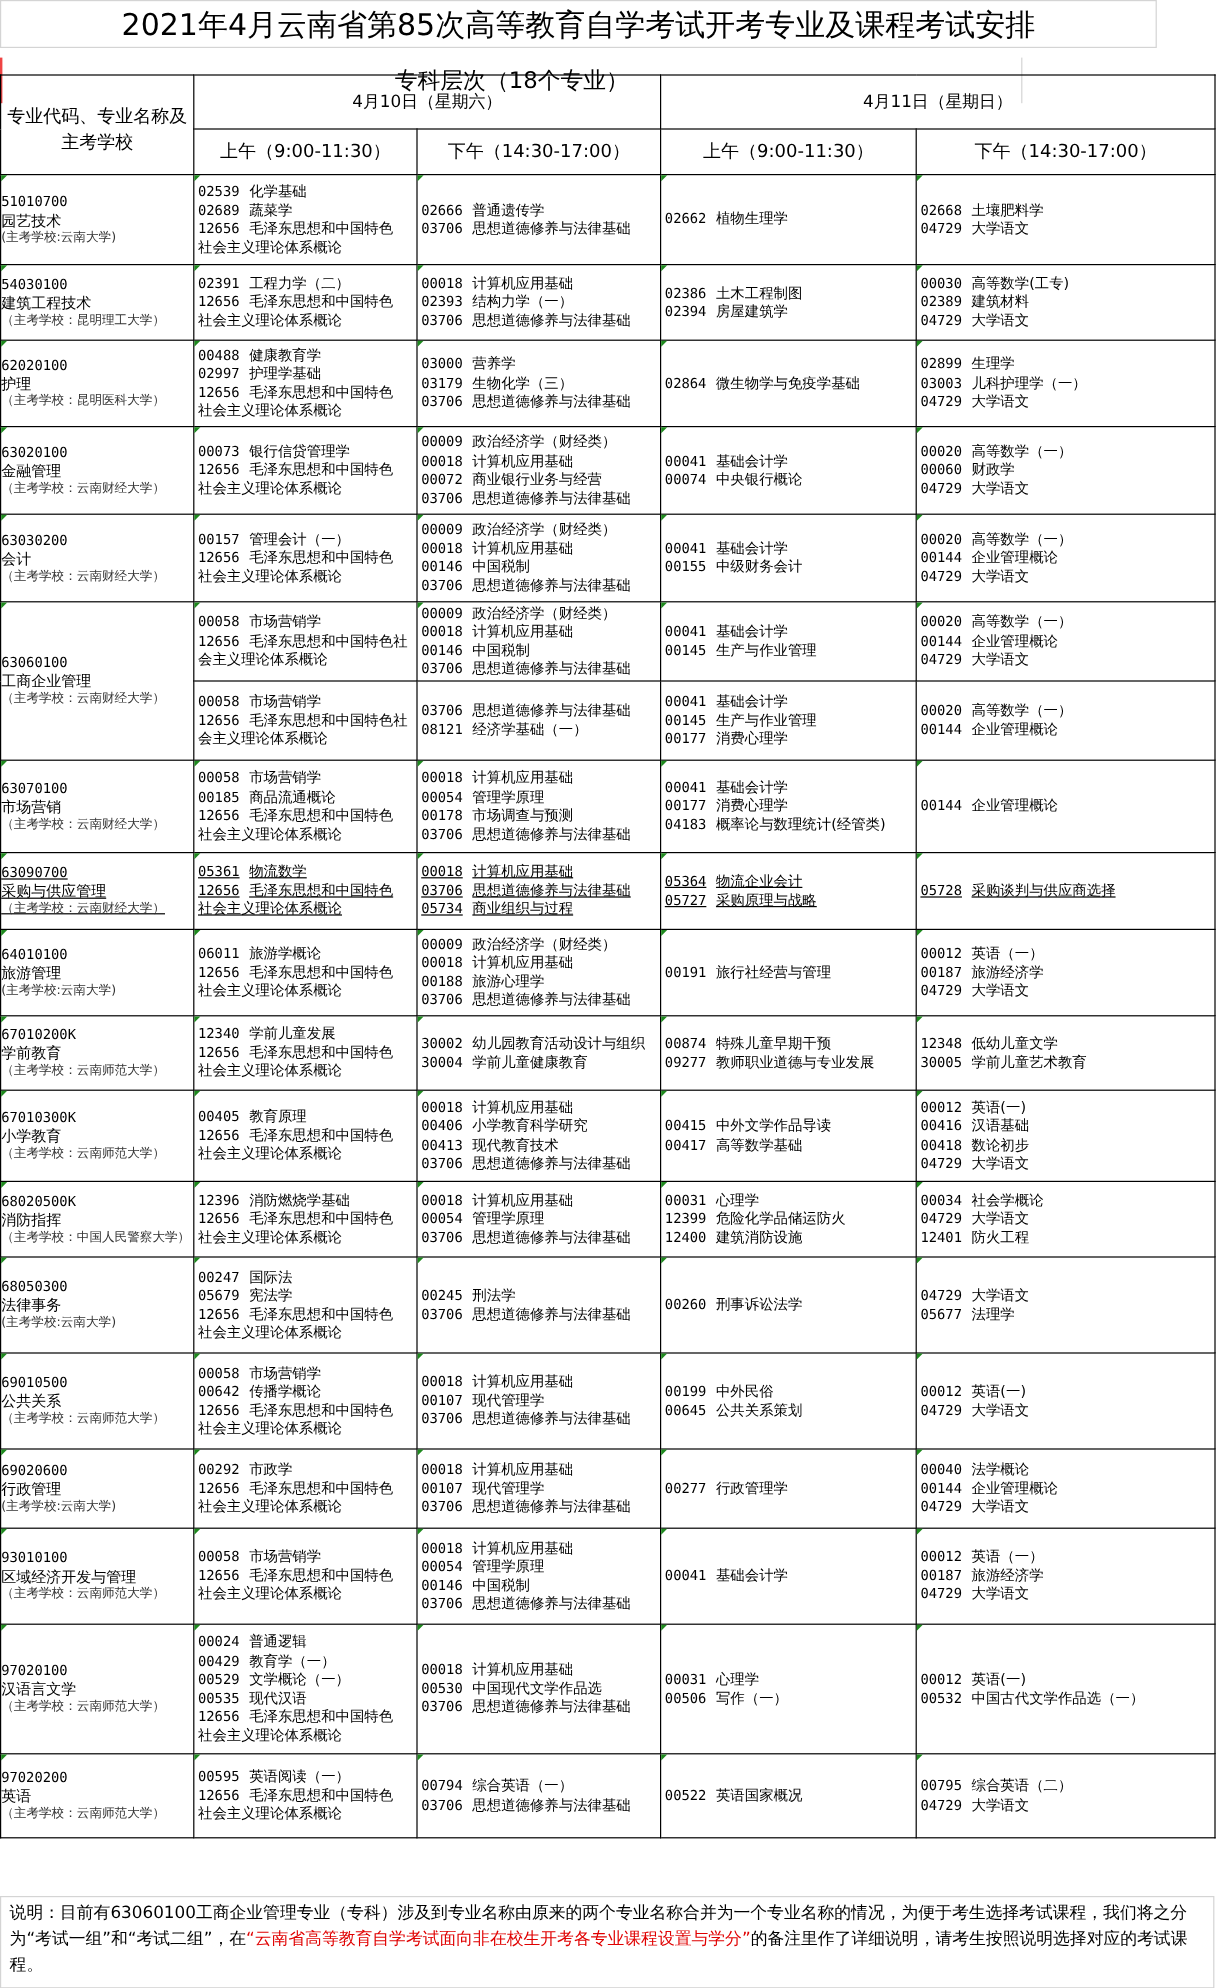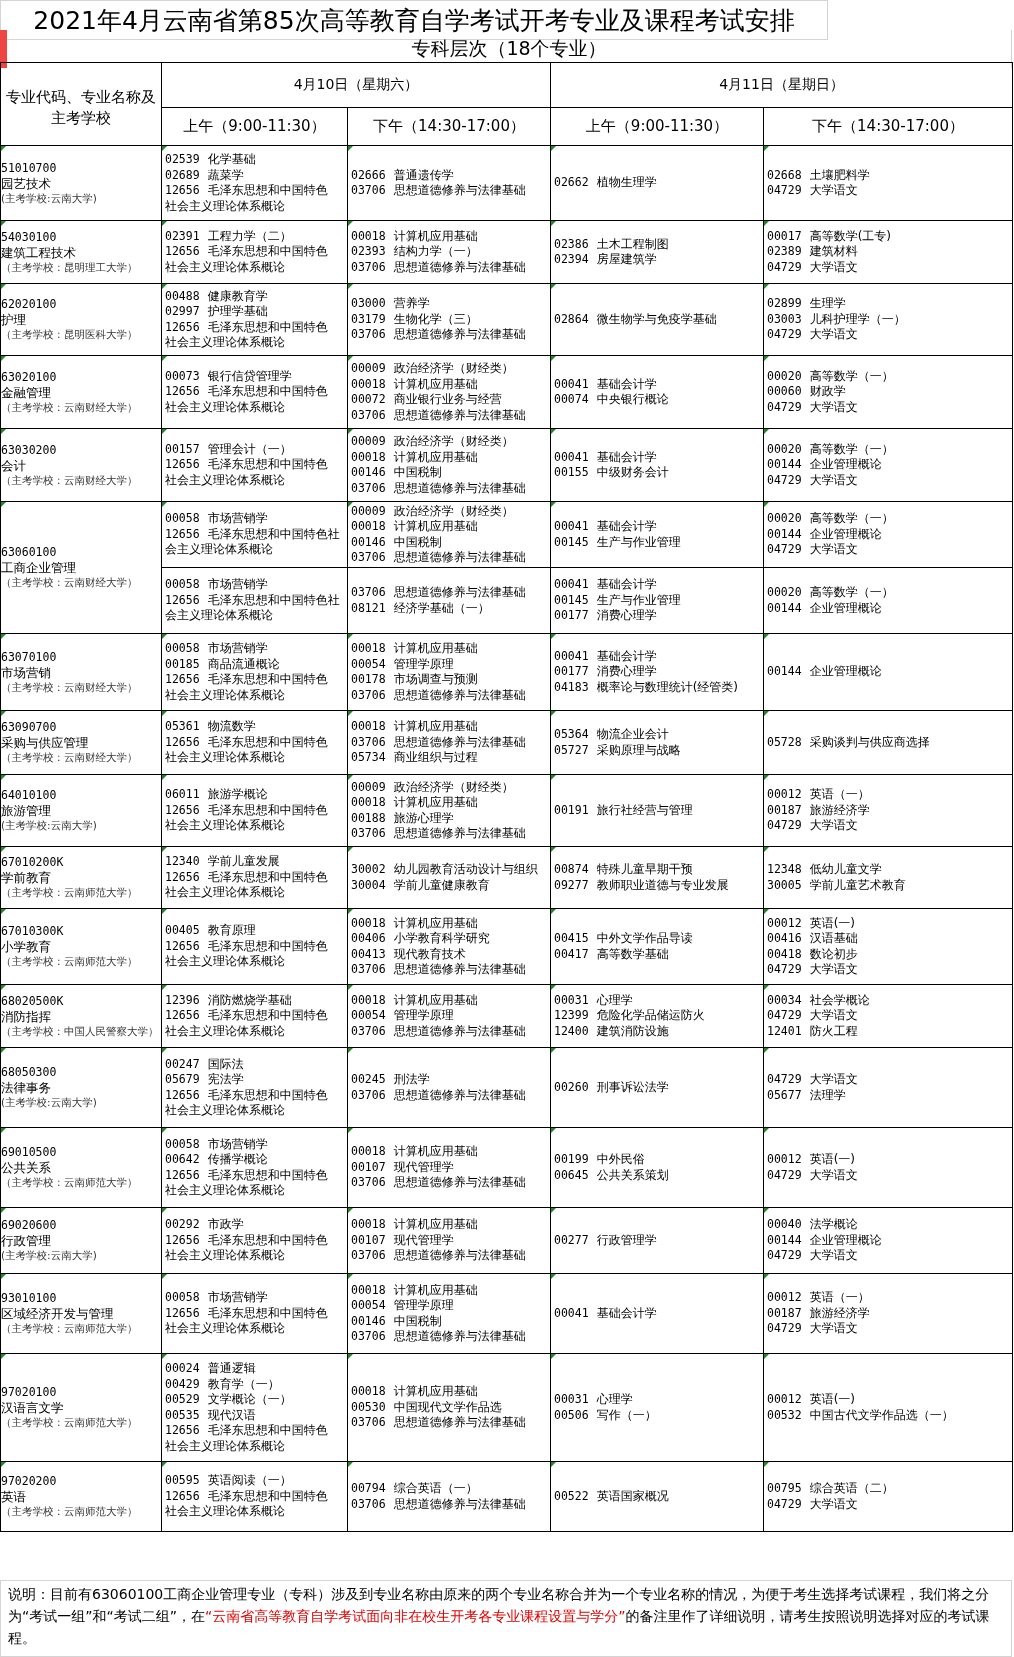--- a/index.html
+++ b/index.html
@@ -1,18 +1,18 @@
 <!DOCTYPE html>
 <html><head>
 <meta charset="utf-8">
 <style>
   html, body { margin:0; padding:0; background:#ffffff; }
   body { width:1014px; height:1657px; overflow:hidden; position:relative; font-family:"DejaVu Sans", sans-serif; color:#000; }
-  .title-row { position:absolute; left:0; top:0; width:828px; height:40px; border:1px solid #d4d4d4; box-sizing:border-box; display:flex; align-items:center; justify-content:center; font-size:25px; letter-spacing:0px; }
-  .subtitle-row { position:absolute; left:0; top:30px; width:1012px; height:38px; border-left:7px solid #ef4444; border-right:1px solid #d4d4d4; box-sizing:border-box; display:flex; align-items:center; justify-content:center; font-size:19px; }
+  .title-row { position:absolute; left:0; top:0; width:964px; height:40px; border:1px solid #d4d4d4; box-sizing:border-box; display:flex; align-items:center; justify-content:center; font-size:25px; letter-spacing:0px; }
+  .subtitle-row { position:absolute; left:0; top:48px; width:852px; height:38px; border-left:2px solid #ef4444; border-right:1px solid #d4d4d4; box-sizing:border-box; display:flex; align-items:center; justify-content:center; font-size:19px; }
   table.sched { position:absolute; left:0; top:62px; border-collapse:collapse; table-layout:fixed; width:1012px; }
   table.sched td, table.sched th { border:1.5px solid #000; padding:0; font-weight:normal; vertical-align:middle; position:relative; }
   .hdr-major { font-size:15px; text-align:center; line-height:21px; vertical-align:top !important; padding-top:24px !important; }
   .hdr-day { font-size:14px; text-align:center; height:44px; }
   .hdr-session { font-size:15px; text-align:center; height:37px; }
   .major-cell { text-align:left; font-size:12px; line-height:15px; }
   .major-code { font-family:"DejaVu Sans Mono", monospace; font-size:11.5px; }
   .major-name { font-size:12.5px; }
   .major-school { font-size:10.5px; color:#333; }
   .course-cell { text-align:left; font-size:12px; line-height:15.5px; padding-left:3px !important; }
@@ -89,21 +89,21 @@
         <td class="course-cell marker">
           <div class="course-line"><span class="course-code">00018</span><span>计算机应用基础</span></div>
           <div class="course-line"><span class="course-code">02393</span><span>结构力学（一）</span></div>
           <div class="course-line"><span class="course-code">03706</span><span>思想道德修养与法律基础</span></div>
         </td>
         <td class="course-cell marker">
           <div class="course-line"><span class="course-code">02386</span><span>土木工程制图</span></div>
           <div class="course-line"><span class="course-code">02394</span><span>房屋建筑学</span></div>
         </td>
         <td class="course-cell marker">
-          <div class="course-line"><span class="course-code">00017</span><span>高等数学(工专)</span></div>
+          <div class="course-line"><span class="course-code">00030</span><span>高等数学(工专)</span></div>
           <div class="course-line"><span class="course-code">02389</span><span>建筑材料</span></div>
           <div class="course-line"><span class="course-code">04729</span><span>大学语文</span></div>
         </td>
       </tr>
       <tr style="height: 72px;">
         <td class="major-cell marker">
           <div class="major-code">62020100</div>
           <div class="major-name">护理</div>
           <div class="major-school">（主考学校：昆明医科大学）</div>
         </td>
@@ -246,21 +246,21 @@
         </td>
         <td class="course-cell marker">
           <div class="course-line"><span class="course-code">00041</span><span>基础会计学</span></div>
           <div class="course-line"><span class="course-code">00177</span><span>消费心理学</span></div>
           <div class="course-line"><span class="course-code">04183</span><span>概率论与数理统计(经管类)</span></div>
         </td>
         <td class="course-cell marker">
           <div class="course-line"><span class="course-code">00144</span><span>企业管理概论</span></div>
         </td>
       </tr>
-      <tr style="height: 64px;">
+      <tr style="height: 64px; text-decoration: underline;">
         <td class="major-cell marker">
           <div class="major-code">63090700</div>
           <div class="major-name">采购与供应管理</div>
           <div class="major-school">（主考学校：云南财经大学）</div>
         </td>
         <td class="course-cell marker">
           <div class="course-line"><span class="course-code">05361</span><span>物流数学</span></div>
           <div class="course-line"><span class="course-code">12656</span><span>毛泽东思想和中国特色</span></div>
           <div class="course-line"><span>社会主义理论体系概论</span></div>
         </td>

